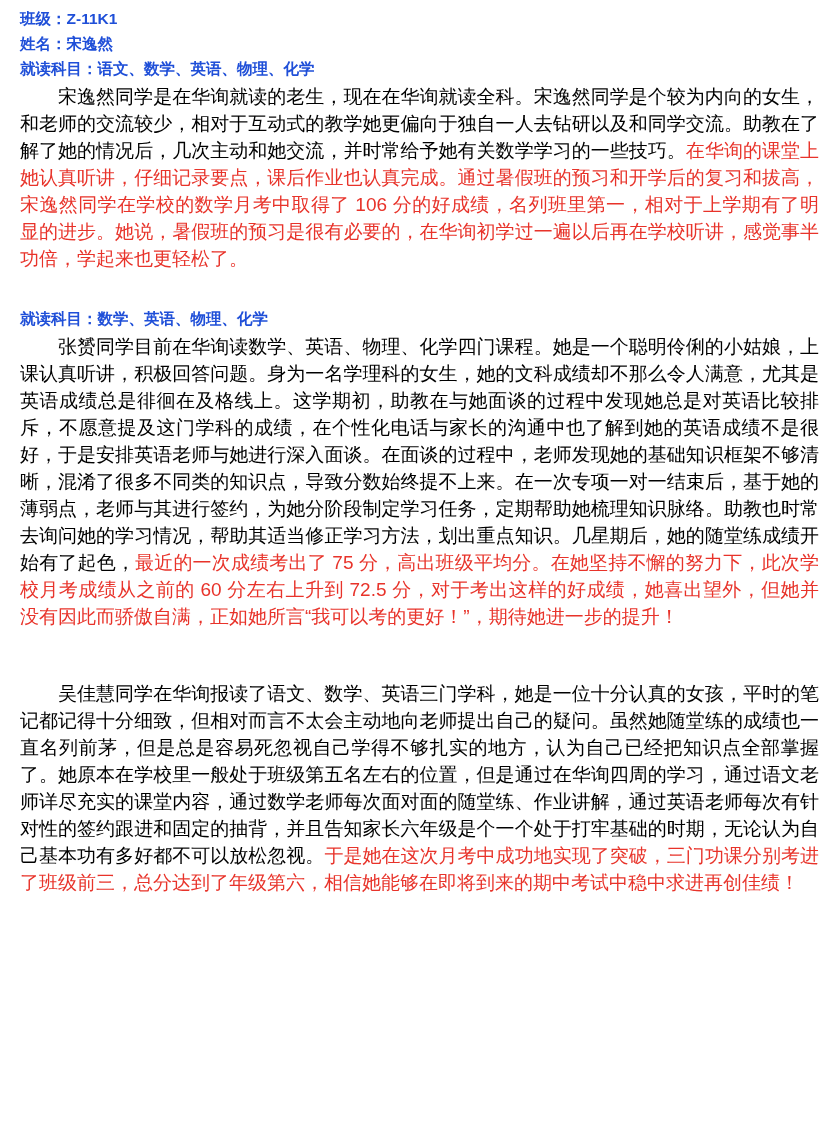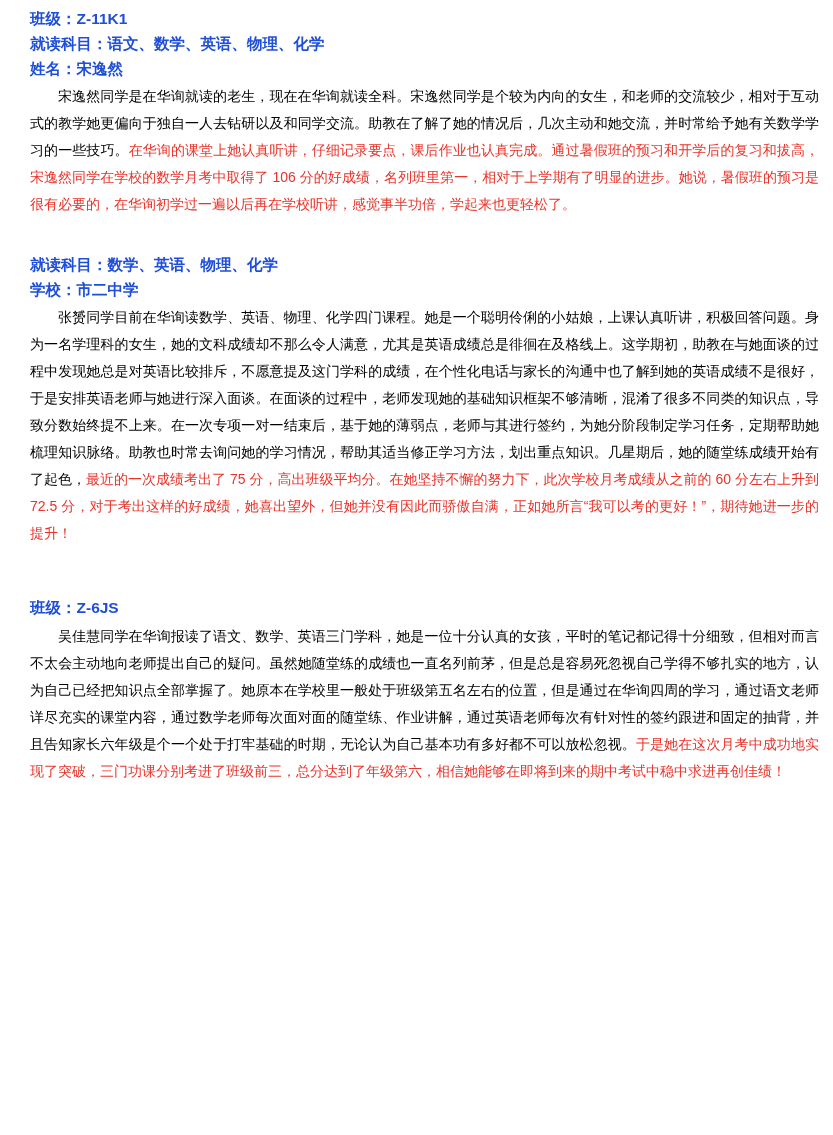--- a/index.html
+++ b/index.html
@@ -9,40 +9,40 @@
   }
   body {
     width: 833px;
     min-height: 1135px;
     font-family: "Liberation Sans", "DejaVu Sans", sans-serif;
     color: #000000;
   }
   .page {
     width: 833px;
     box-sizing: border-box;
-    padding: 6px 14px 10px 30px;
+    padding: 6px 14px 10px 20px;
   }
   .record {
     margin-bottom: 4px;
   }
   .meta-line {
     font-size: 15.5px;
     line-height: 25px;
     color: #1f4fd8;
     font-weight: bold;
     white-space: nowrap;
   }
   .meta-line .label {
     color: #1f4fd8;
   }
   .meta-line .value {
     color: #1f4fd8;
   }
   .body-text {
-    font-size: 14px;
+    font-size: 19px;
     line-height: 27px;
     text-align: justify;
     text-justify: inter-ideograph;
     text-indent: 2em;
     margin: 2px 0 0 0;
     color: #000000;
   }
   .hl {
     color: #e8332a;
   }
@@ -59,42 +59,36 @@
 </head>
 <body>
 
 <div class="page">
 
   <div class="record">
     <div class="meta-line">
       <span class="label">班级：</span><span class="value">Z-11K1</span>
     </div>
     <div class="meta-line">
-      <span class="label">就读科目：</span><span class="value">语文、数学、英语、物理、化学</span>
+      <span class="label">姓名：</span><span class="value">宋逸然</span>
     </div>
     <div class="meta-line">
-      <span class="label">姓名：</span><span class="value">宋逸然</span>
+      <span class="label">就读科目：</span><span class="value">语文、数学、英语、物理、化学</span>
     </div>
     <p class="body-text"><span>宋逸然同学是在华询就读的老生，现在在华询就读全科。宋逸然同学是个较为内向的女生，和老师的交流较少，相对于互动式的教学她更偏向于独自一人去钻研以及和同学交流。助教在了解了她的情况后，几次主动和她交流，并时常给予她有关数学学习的一些技巧。</span><span class="hl">在华询的课堂上她认真听讲，仔细记录要点，课后作业也认真完成。通过暑假班的预习和开学后的复习和拔高，宋逸然同学在学校的数学月考中取得了 106 分的好成绩，名列班里第一，相对于上学期有了明显的进步。她说，暑假班的预习是很有必要的，在华询初学过一遍以后再在学校听讲，感觉事半功倍，学起来也更轻松了。</span></p>
   </div>
 
   <div class="spacer-lg"></div>
 
   <div class="record">
     <div class="meta-line">
       <span class="label">就读科目：</span><span class="value">数学、英语、物理、化学</span>
     </div>
-    <div class="meta-line">
-      <span class="label">学校：</span><span class="value">市二中学</span>
-    </div>
     <p class="body-text"><span>张赟同学目前在华询读数学、英语、物理、化学四门课程。她是一个聪明伶俐的小姑娘，上课认真听讲，积极回答问题。身为一名学理科的女生，她的文科成绩却不那么令人满意，尤其是英语成绩总是徘徊在及格线上。这学期初，助教在与她面谈的过程中发现她总是对英语比较排斥，不愿意提及这门学科的成绩，在个性化电话与家长的沟通中也了解到她的英语成绩不是很好，于是安排英语老师与她进行深入面谈。在面谈的过程中，老师发现她的基础知识框架不够清晰，混淆了很多不同类的知识点，导致分数始终提不上来。在一次专项一对一结束后，基于她的薄弱点，老师与其进行签约，为她分阶段制定学习任务，定期帮助她梳理知识脉络。助教也时常去询问她的学习情况，帮助其适当修正学习方法，划出重点知识。几星期后，她的随堂练成绩开始有了起色，</span><span class="hl">最近的一次成绩考出了 75 分，高出班级平均分。在她坚持不懈的努力下，此次学校月考成绩从之前的 60 分左右上升到 72.5 分，对于考出这样的好成绩，她喜出望外，但她并没有因此而骄傲自满，正如她所言“我可以考的更好！”，期待她进一步的提升！</span></p>
   </div>
 
   <div class="spacer-xl"></div>
 
   <div class="record third">
-    <div class="meta-line">
-      <span class="label">班级：</span><span class="value">Z-6JS</span>
-    </div>
     <p class="body-text"><span>吴佳慧同学在华询报读了语文、数学、英语三门学科，她是一位十分认真的女孩，平时的笔记都记得十分细致，但相对而言不太会主动地向老师提出自己的疑问。虽然她随堂练的成绩也一直名列前茅，但是总是容易死忽视自己学得不够扎实的地方，认为自己已经把知识点全部掌握了。她原本在学校里一般处于班级第五名左右的位置，但是通过在华询四周的学习，通过语文老师详尽充实的课堂内容，通过数学老师每次面对面的随堂练、作业讲解，通过英语老师每次有针对性的签约跟进和固定的抽背，并且告知家长六年级是个一个处于打牢基础的时期，无论认为自己基本功有多好都不可以放松忽视。</span><span class="hl">于是她在这次月考中成功地实现了突破，三门功课分别考进了班级前三，总分达到了年级第六，相信她能够在即将到来的期中考试中稳中求进再创佳绩！</span></p>
   </div>
 
 </div>
 
 </body></html>

